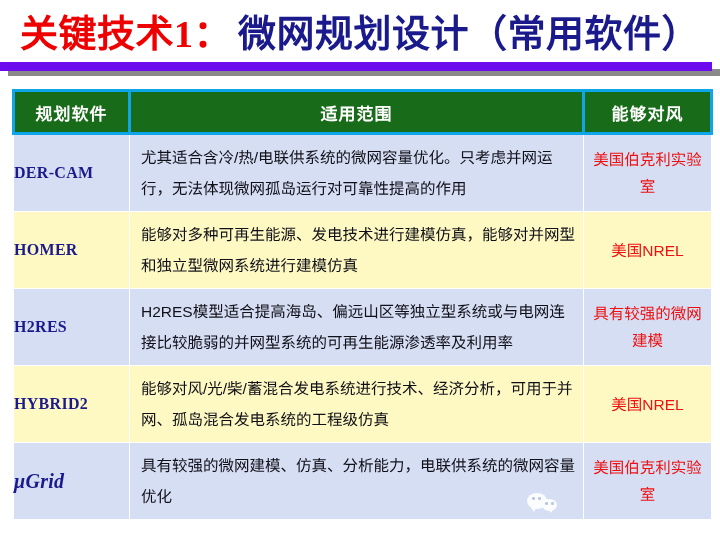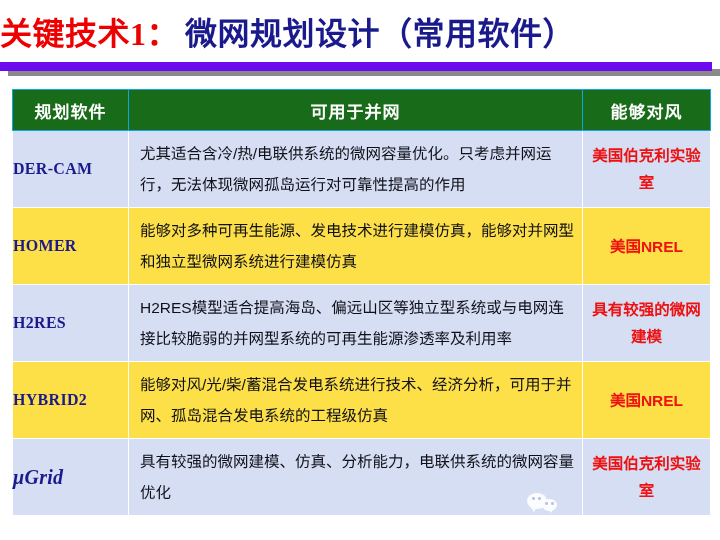--- a/index.html
+++ b/index.html
@@ -15,23 +15,23 @@
     font-family: "Liberation Sans", "DejaVu Sans", sans-serif;
     position: relative;
   }
 
   
   .slide-title {
     position: absolute;
     left: 0;
     top: 14px;
     width: 720px;
-    text-align: left;
+    text-align: center;
     white-space: nowrap;
-    font-size: 32px;
+    font-size: 38px;
     font-weight: bold;
     line-height: 40px;
     letter-spacing: 0.5px;
   }
   .title-red {
     color: #EE0000;
     font-family: "Liberation Serif", "DejaVu Serif", serif;
     font-weight: bold;
   }
   .title-blue {
@@ -84,31 +84,31 @@
   table.plan-table col.c-dev   { width: 128px; }
 
   thead th {
     background: #186B18;
     color: #ffffff;
     font-size: 17px;
     font-weight: bold;
     height: 38px;
     text-align: center;
     vertical-align: middle;
-    border: 1px solid #0ea5e9;
+    border: 3px solid #0ea5e9;
     letter-spacing: 1px;
   }
 
   tbody td {
     border: 1px solid #ffffff;
     vertical-align: middle;
     padding: 7px 0;
   }
   tbody tr.row-lav td { background: #D6DEF4; }
-  tbody tr.row-cyan td { background: #fde047; }
+  tbody tr.row-cyan td { background: #fef9c3; }
 
   td.cell-name {
     text-align: left;
     color: #1A1A8C;
     font-family: "Liberation Serif", "DejaVu Serif", serif;
     font-size: 16px;
     font-weight: bold;
     letter-spacing: 0.3px;
   }
   td.cell-name.italic {
@@ -120,21 +120,21 @@
     font-size: 15.5px;
     line-height: 31px;
     padding-left: 11px;
     padding-right: 6px;
     text-align: left;
   }
   td.cell-dev {
     text-align: center;
     color: #EE1111;
     font-size: 15.5px;
-    font-weight: bold;
+    font-weight: normal;
     line-height: 27px;
     padding-left: 3px;
     padding-right: 3px;
   }
 
   
   .watermark {
     position: absolute;
     left: 527px;
     top: 492px;
@@ -225,21 +225,21 @@
 <div class="table-wrap">
   <table class="plan-table">
     <colgroup>
       <col class="c-name">
       <col class="c-scope">
       <col class="c-dev">
     </colgroup>
     <thead>
       <tr>
         <th>规划软件</th>
-        <th>可用于并网</th>
+        <th>适用范围</th>
         <th>能够对风</th>
       </tr>
     </thead>
     <tbody>
       <tr class="row-lav">
         <td class="cell-name">DER-CAM</td>
         <td class="cell-scope">尤其适合含冷/热/电联供系统的微网容量优化。只考虑并网运行，无法体现微网孤岛运行对可靠性提高的作用</td>
         <td class="cell-dev">美国伯克利实验室</td>
       </tr>
       <tr class="row-cyan">

